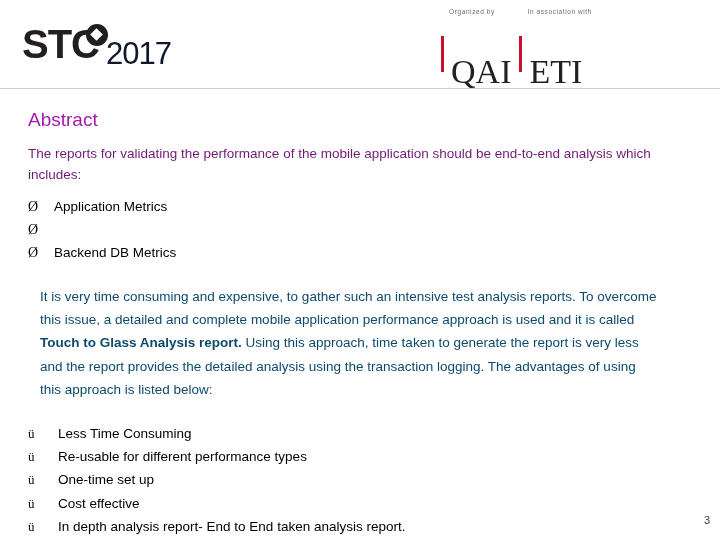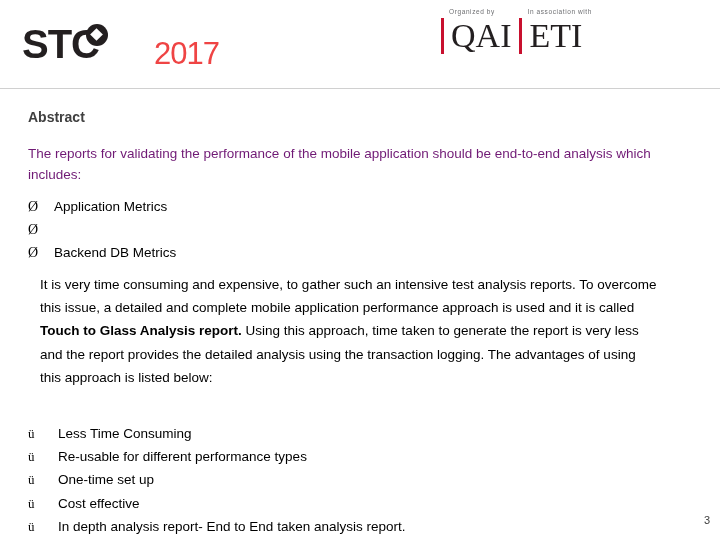--- a/index.html
+++ b/index.html
@@ -51,24 +51,23 @@
     letter-spacing: -1px;
     color: #231f20;
     line-height: 44px;
   }
   .stc-year {
     position: absolute;
     left: 84px;
     top: 16px;
     font-family: "Liberation Sans", sans-serif;
     font-size: 31px;
-    color: #ef4444;
+    color: #0f172a;
     letter-spacing: -1px;
     line-height: 32px;
-    margin-left: 48px;
   }
   .stc-dot-outer {
     position: absolute;
     left: 64px;
     top: 2px;
     width: 22px;
     height: 22px;
     border-radius: 50%;
     background: #231f20;
   }
@@ -114,36 +113,37 @@
     height: 36px;
     background: #c8102e;
     margin-right: 7px;
   }
   .sponsor-name {
     font-family: "Liberation Serif", serif;
     font-size: 34px;
     color: #231f20;
     line-height: 36px;
     letter-spacing: 0px;
+    margin-top: 36px;
   }
 
   
   .content {
     position: absolute;
     left: 0;
     top: 88px;
     width: 720px;
   }
   .title {
     position: absolute;
     left: 28px;
     top: 21px;
-    font-size: 14px;
-    font-weight: bold;
-    color: #404040;
+    font-size: 19px;
+    font-weight: normal;
+    color: #a21caf;
   }
   .intro {
     position: absolute;
     left: 28px;
     top: 55px;
     width: 640px;
     font-size: 13.5px;
     line-height: 21px;
     color: #701a75;
   }
@@ -163,25 +163,25 @@
   }
   .bullet-marker {
     width: 26px;
     flex: 0 0 26px;
     font-family: "Liberation Serif", serif;
     font-size: 14px;
   }
   .para {
     position: absolute;
     left: 40px;
-    top: 185px;
+    top: 197px;
     width: 620px;
     font-size: 13.5px;
     line-height: 23.2px;
-    color: #000000;
+    color: #0c4a6e;
   }
   .para b {
     font-weight: bold;
   }
 
   .bullet-list-2 {
     position: absolute;
     left: 28px;
     top: 334px;
     width: 640px;

